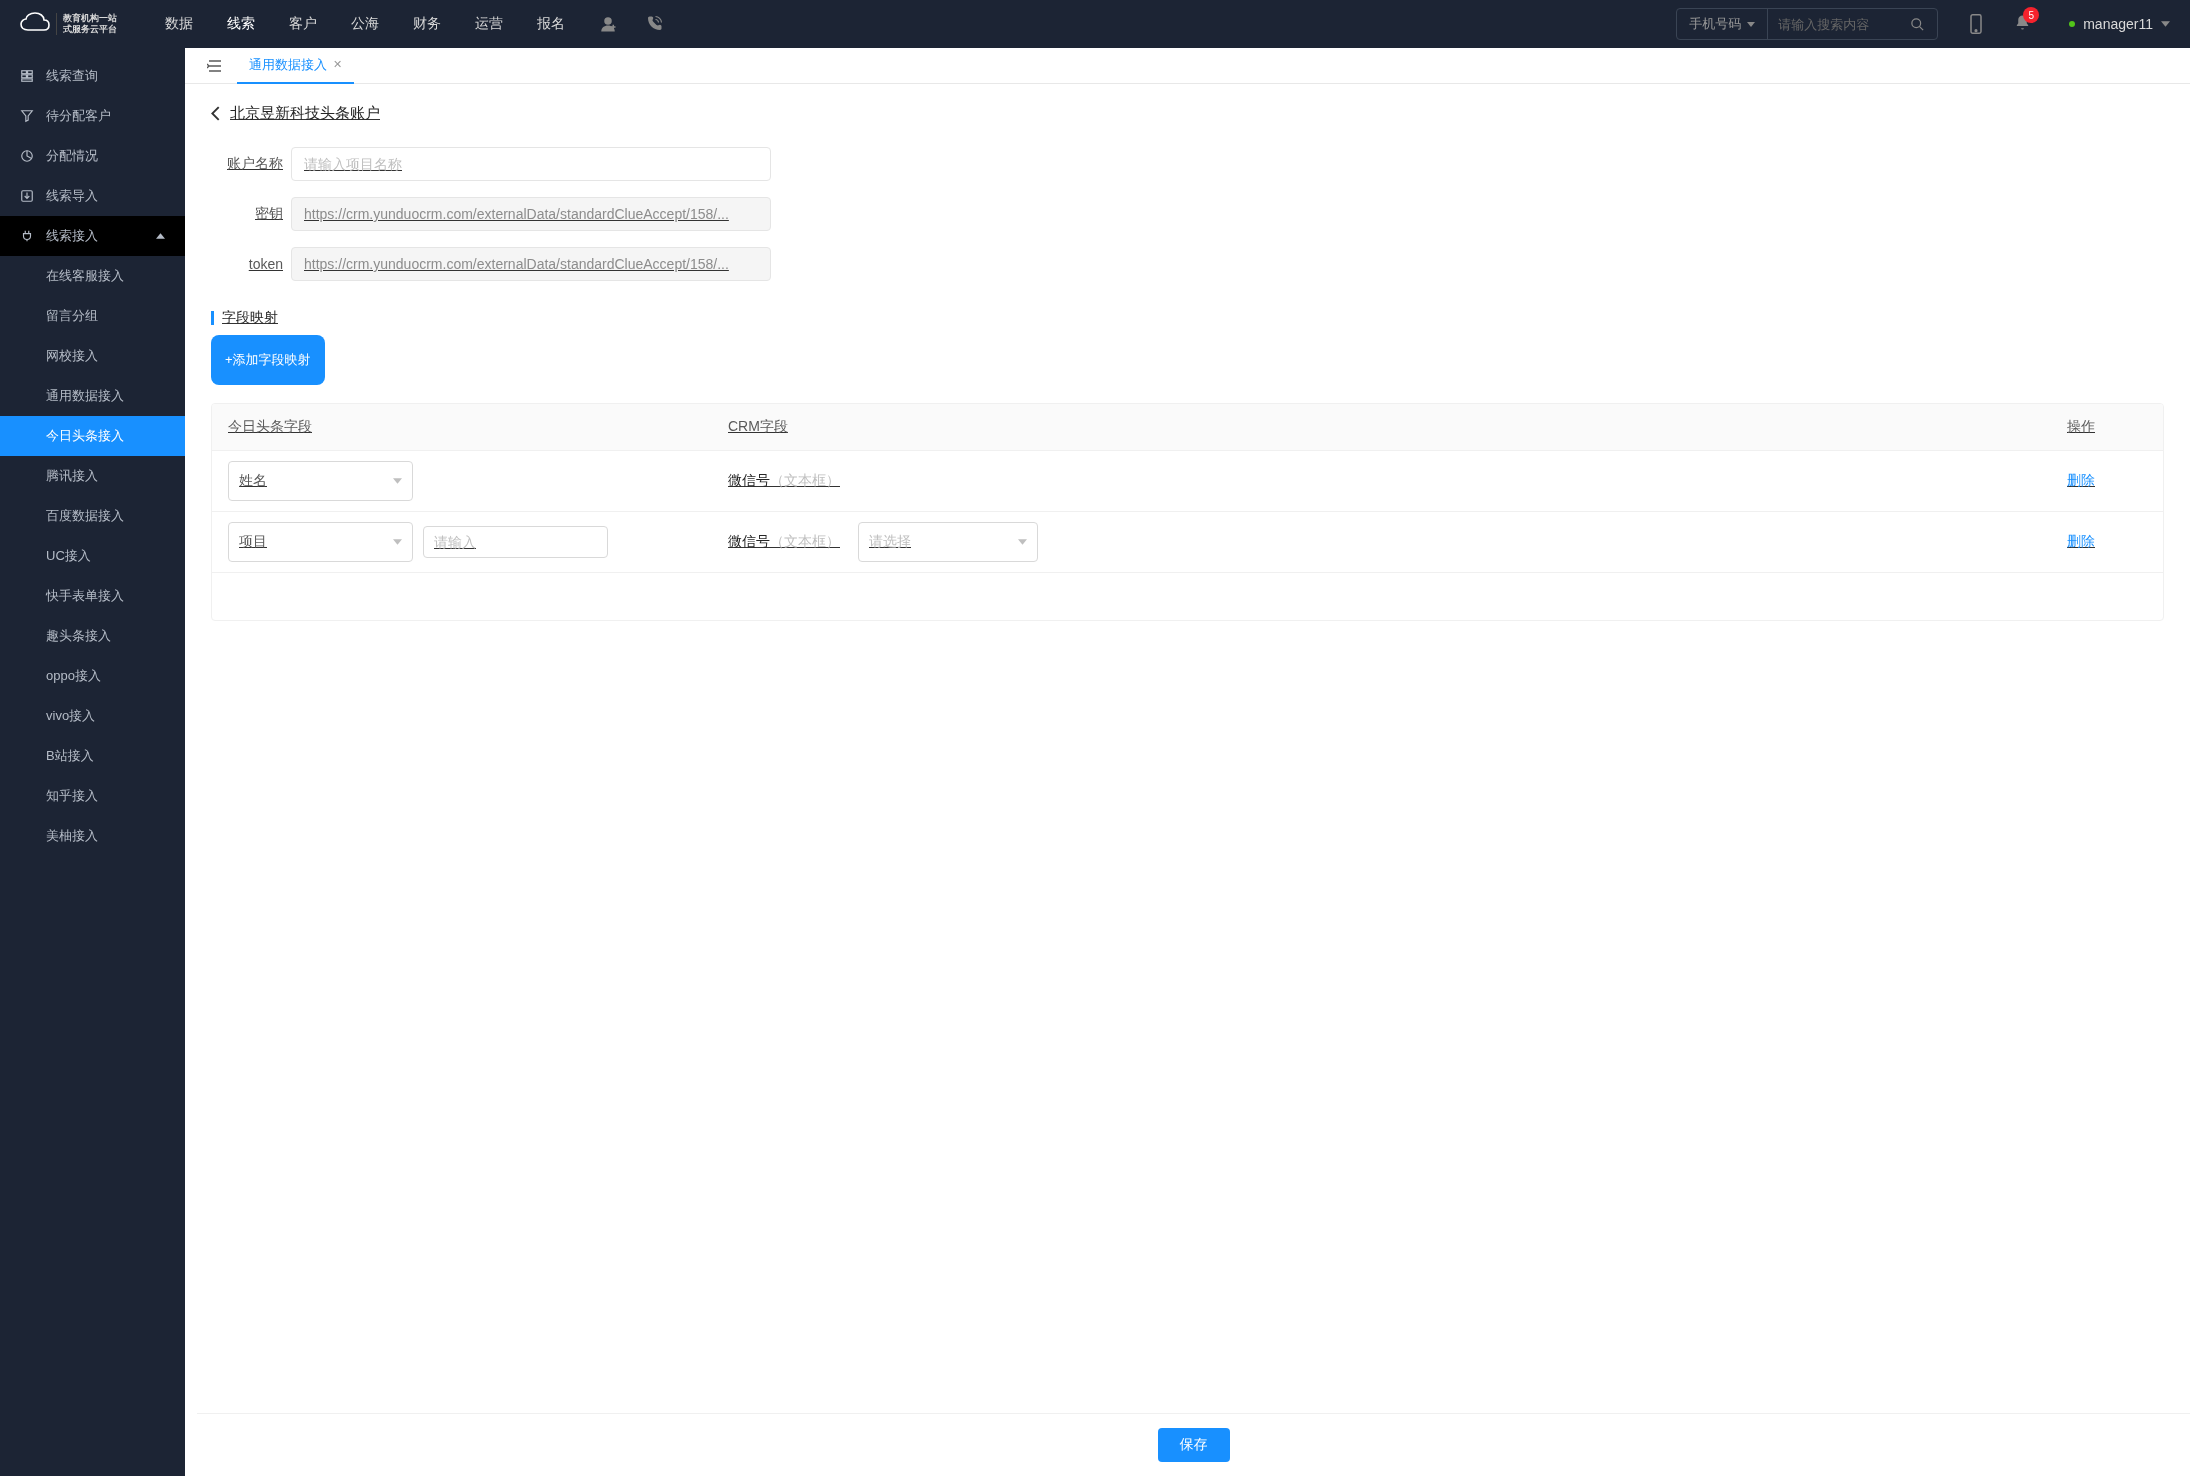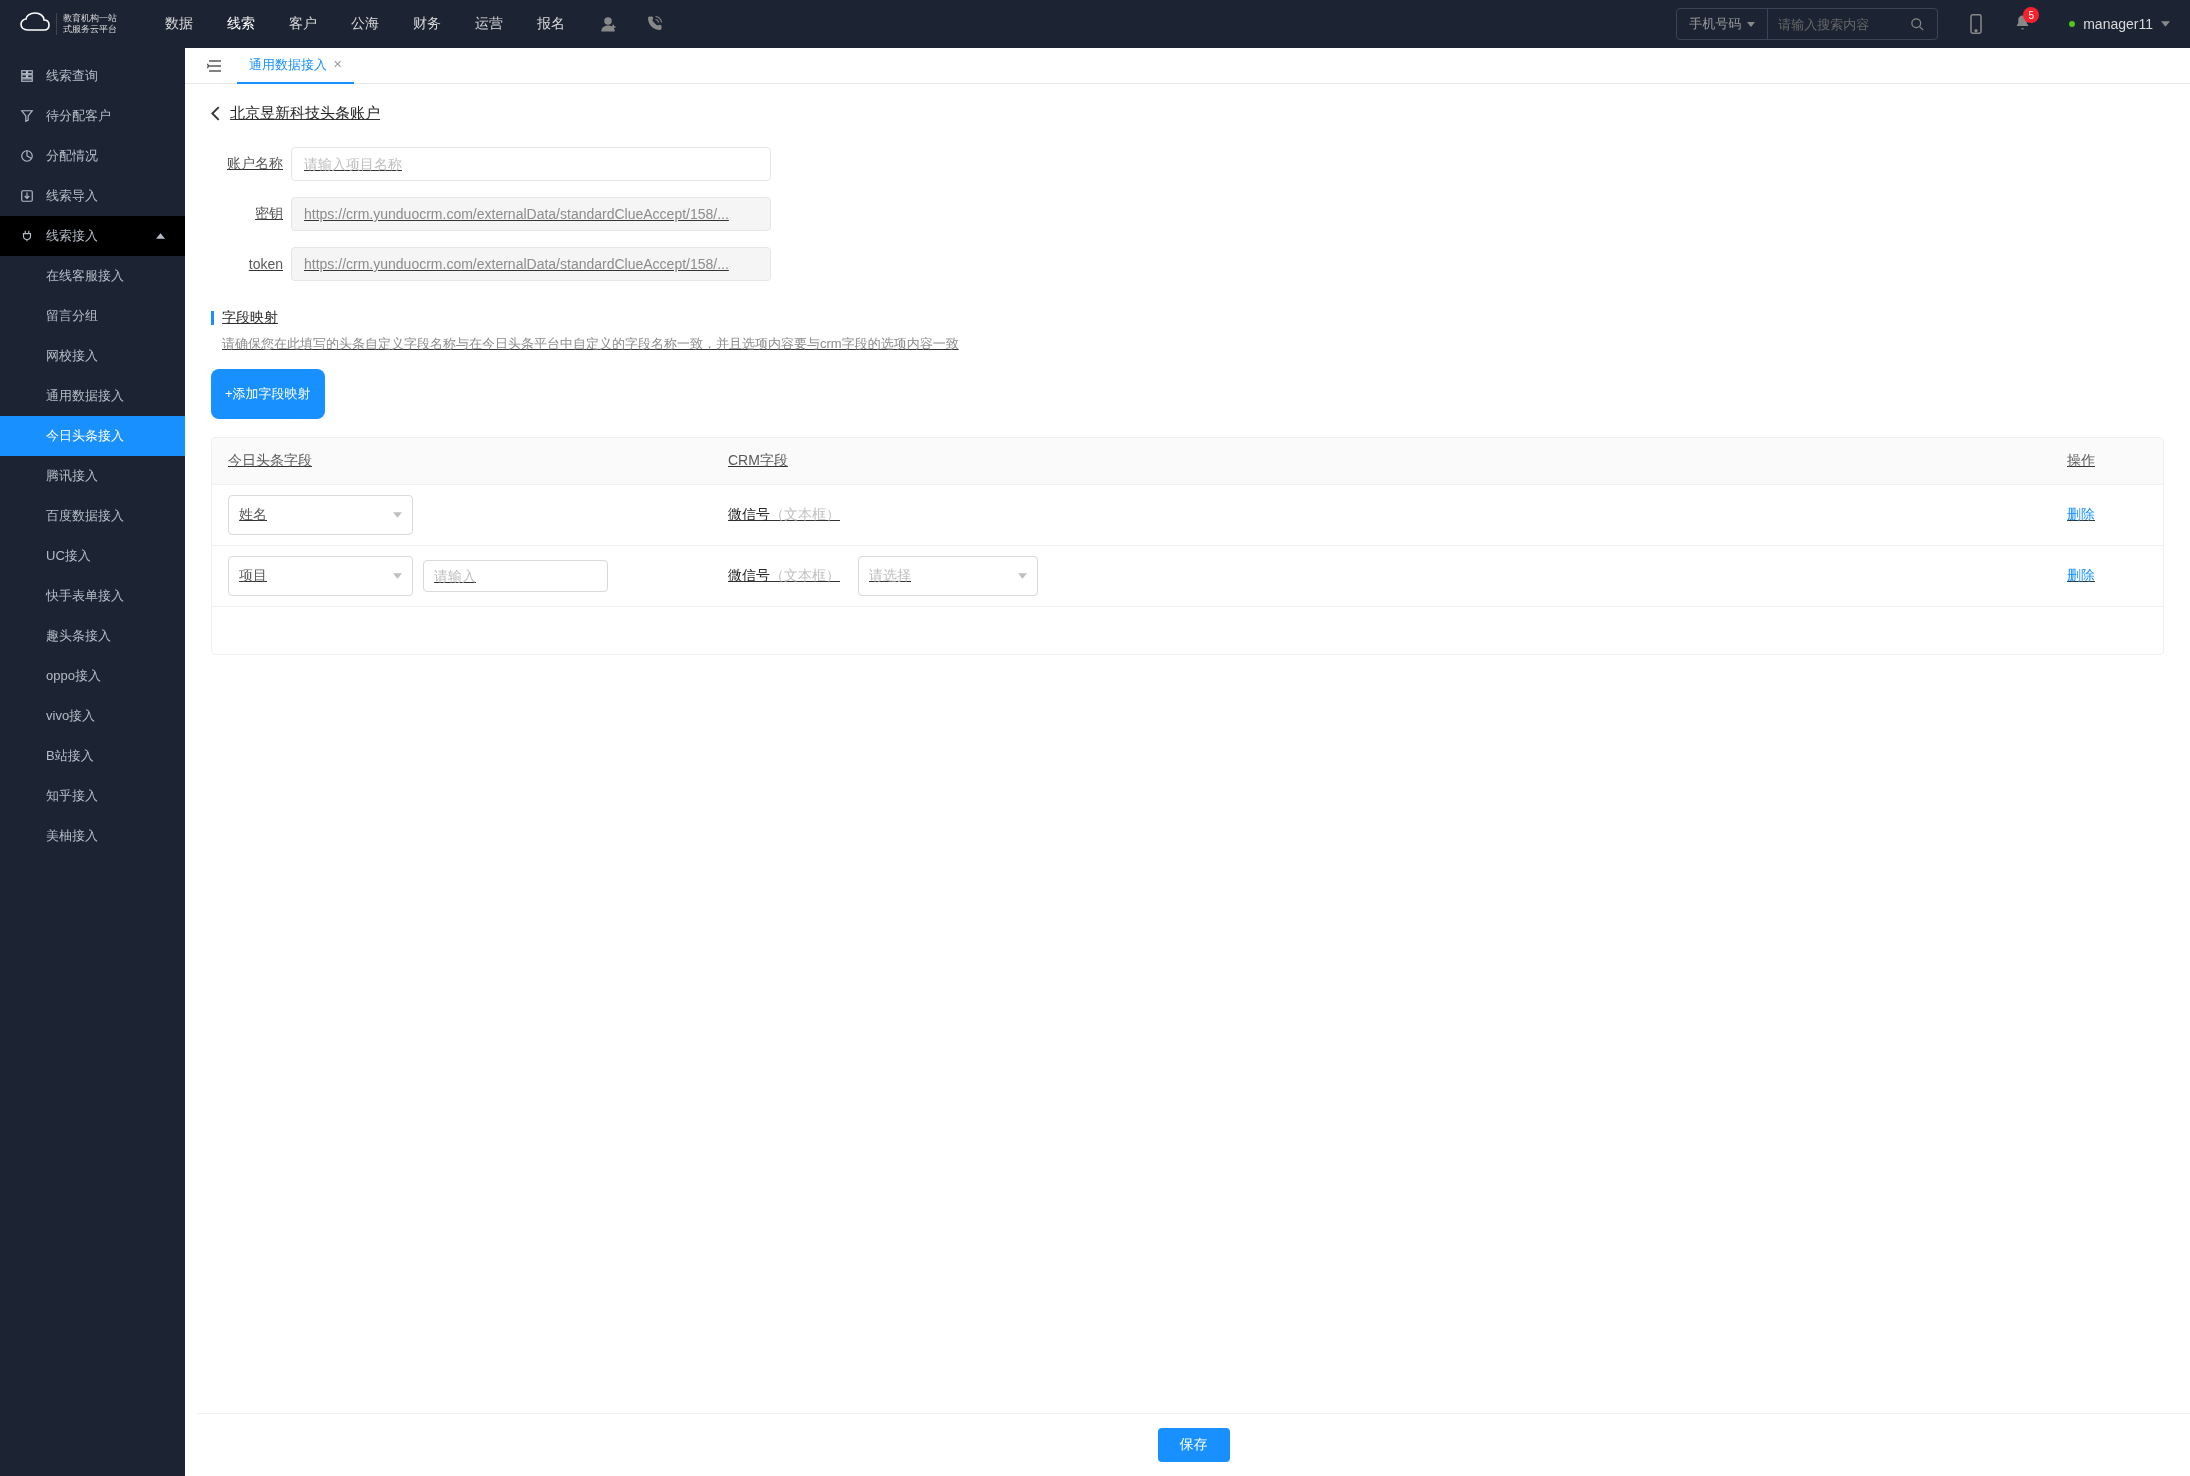--- a/index.html
+++ b/index.html
@@ -1,19 +1,19 @@
 <!DOCTYPE html>
 <html><head>
 <meta charset="utf-8">
 <style>
 * { margin: 0; padding: 0; box-sizing: border-box; }
 body { font-family: -apple-system, BlinkMacSystemFont, "PingFang SC", "Microsoft YaHei", sans-serif; background: #fff; color: #333; font-size: 14px; }
 
 .topbar { background: #1c2434; height: 48px; display: flex; align-items: center; padding: 0 20px; color: #d9d9d9; }
-.logo { display: flex; align-items: center; margin-right: 48px; }
+.logo { display: flex; align-items: center; margin-right: 48px; font-weight: bold; }
 .logo svg { flex-shrink: 0; }
 .logo-text { display: flex; flex-direction: column; margin-left: 6px; color: #d9d9d9; font-size: 9px; line-height: 1.2; border-left: 1px solid #444; padding-left: 6px; }
 .nav-items { display: flex; gap: 34px; }
 .nav-item { color: #d9d9d9; cursor: pointer; font-size: 14px; }
 .nav-item.active { color: #fff; font-weight: 500; }
 .nav-icons { display: flex; gap: 28px; margin-left: 34px; align-items: center; }
 .nav-icon { color: #888; cursor: pointer; display: flex; }
 .spacer { flex: 1; }
 .search-wrap { display: flex; align-items: center; background: transparent; border: 1px solid #3a4454; border-radius: 4px; height: 32px; margin-right: 30px; }
 .search-select { color: #999; padding: 0 12px; border-right: 1px solid #3a4454; height: 100%; display: flex; align-items: center; gap: 6px; cursor: pointer; font-size: 13px; }
@@ -274,21 +274,20 @@
       </div>
       <div class="form-row">
         <span class="form-label">token</span>
         <input class="form-input readonly" readonly="" value="https://crm.yunduocrm.com/externalData/standardClueAccept/158/..." style="">
       </div>
 
       <div class="section-head">
         <span class="section-bar"></span>
         <span class="section-title">字段映射</span>
       </div>
-      <div class="section-tip">请确保您在此填写的头条自定义字段名称与在今日头条平台中自定义的字段名称一致，并且选项内容要与crm字段的选项内容一致</div>
 
       <button class="btn-primary">+添加字段映射</button>
 
       <div class="table">
         <div class="table-head">
           <div class="col1">今日头条字段</div>
           <div class="col2">CRM字段</div>
           <div class="col3">操作</div>
         </div>
 

